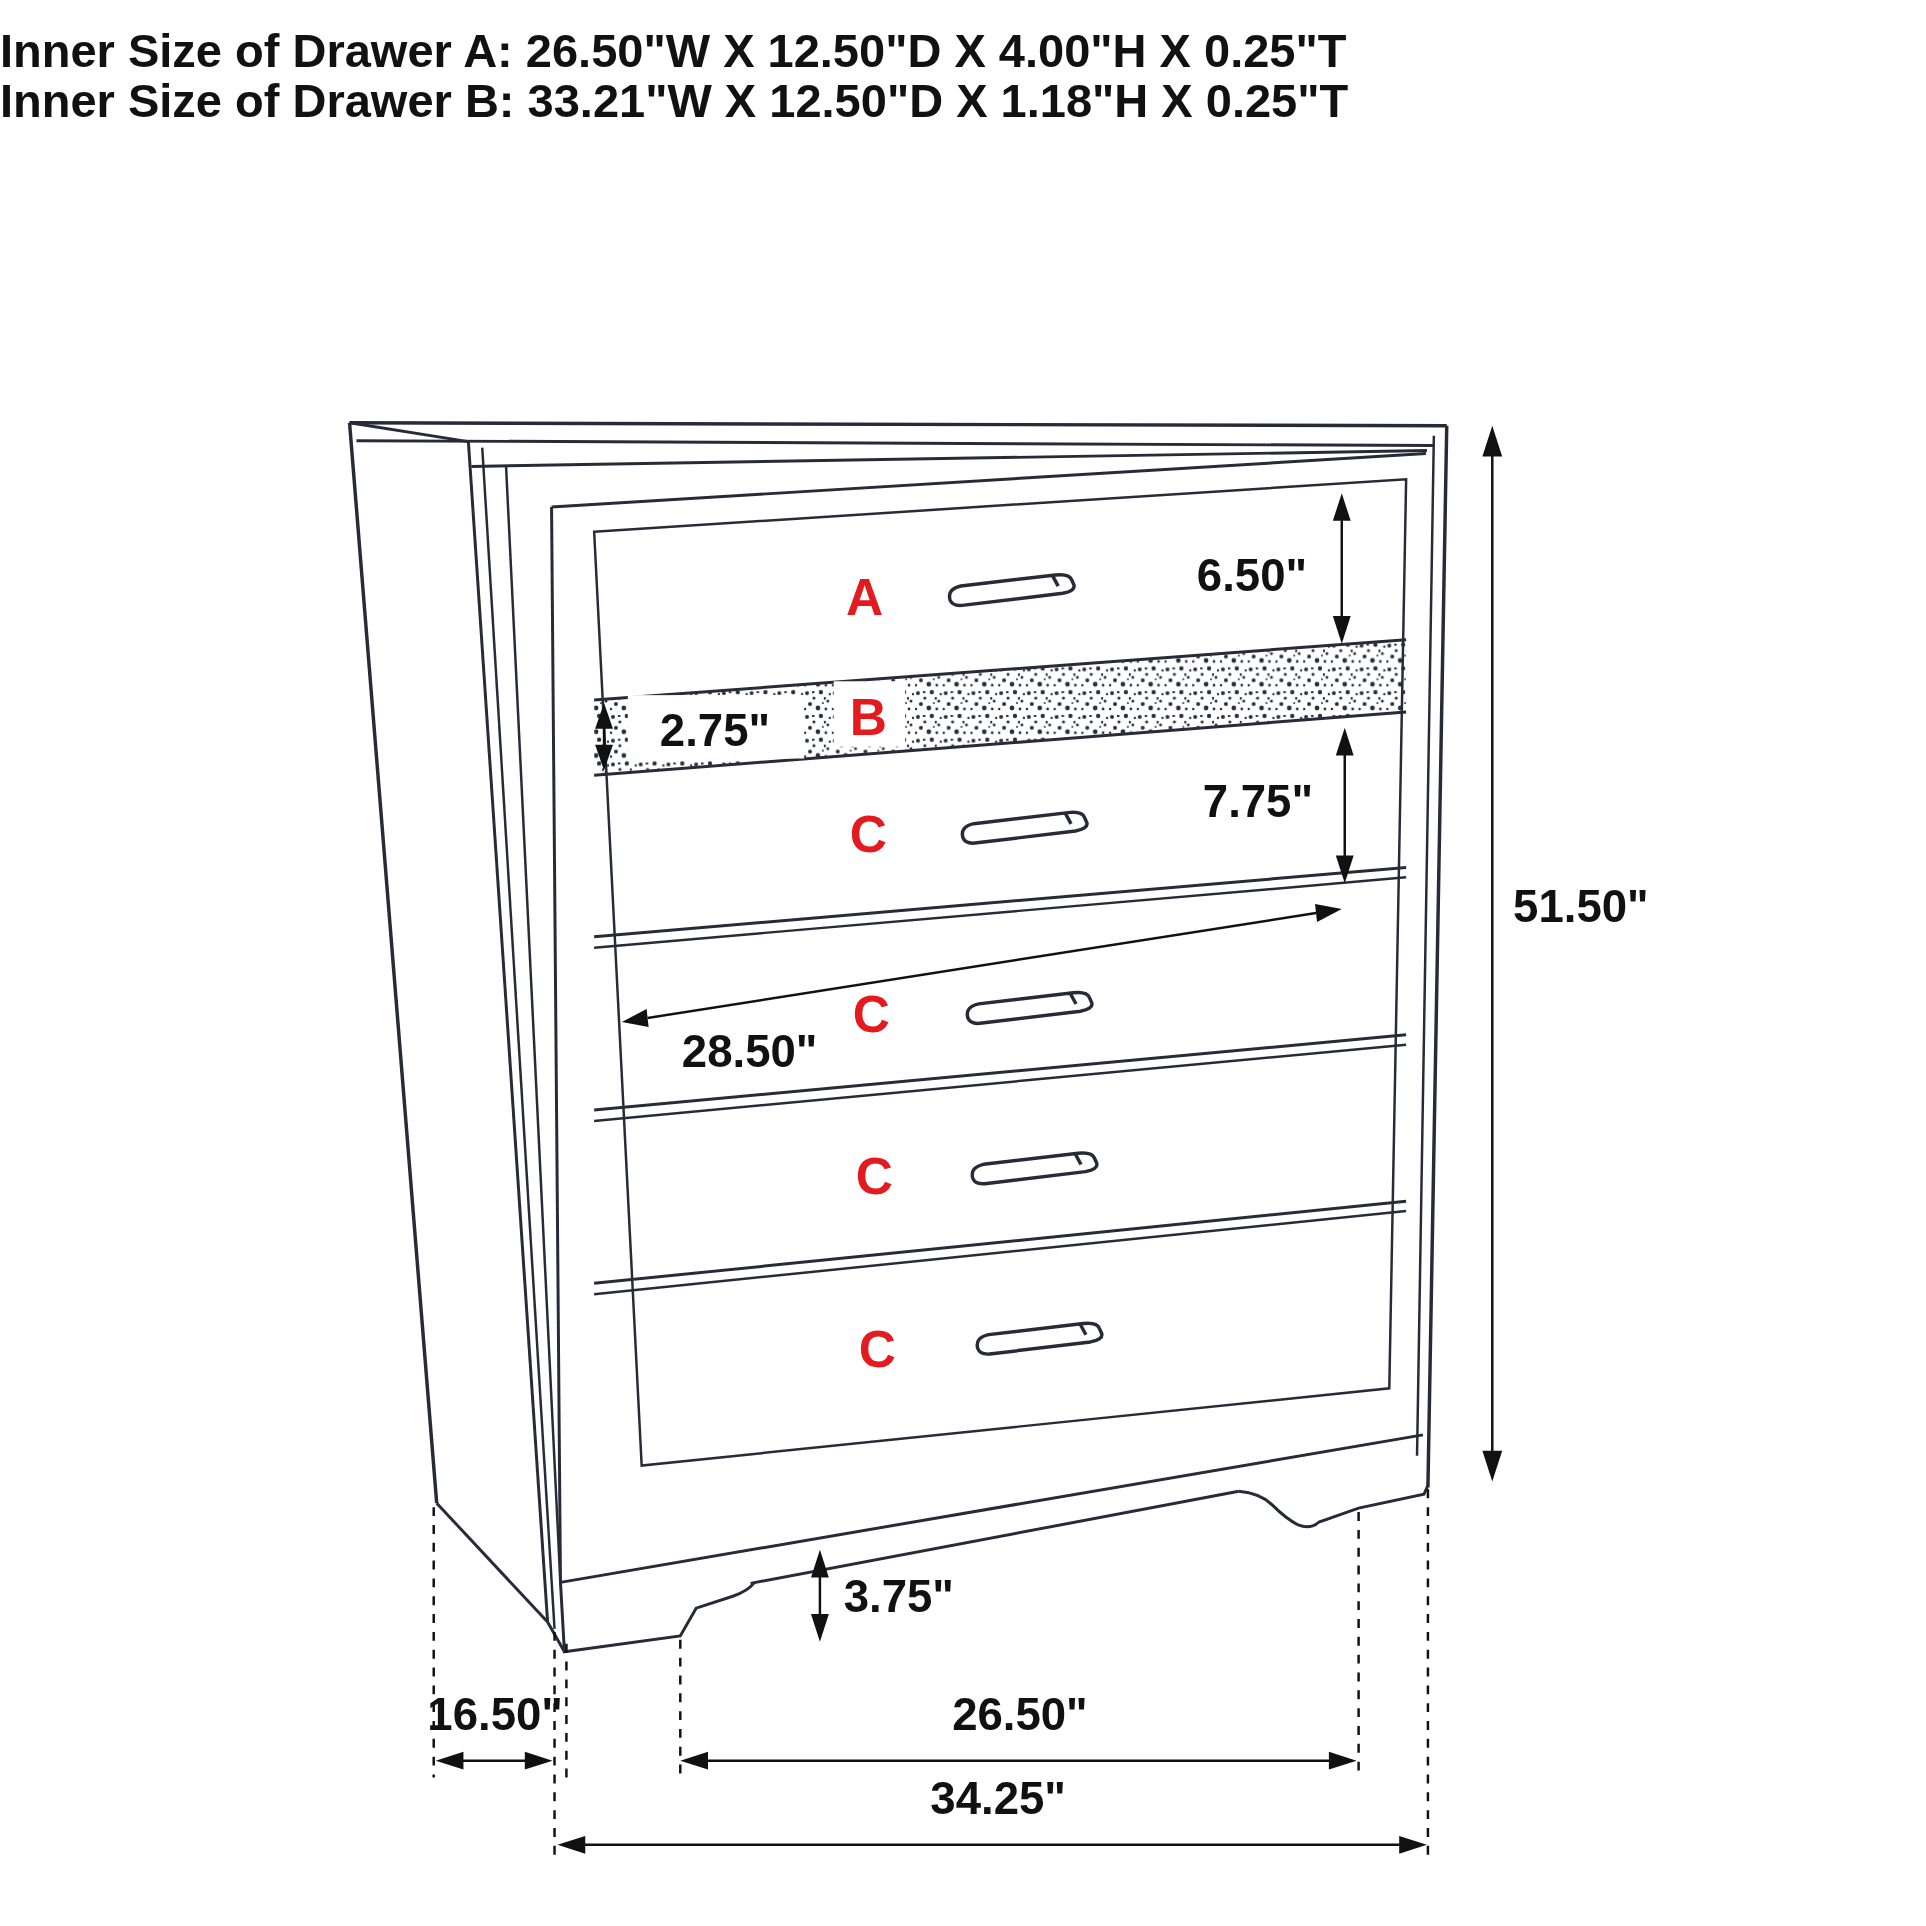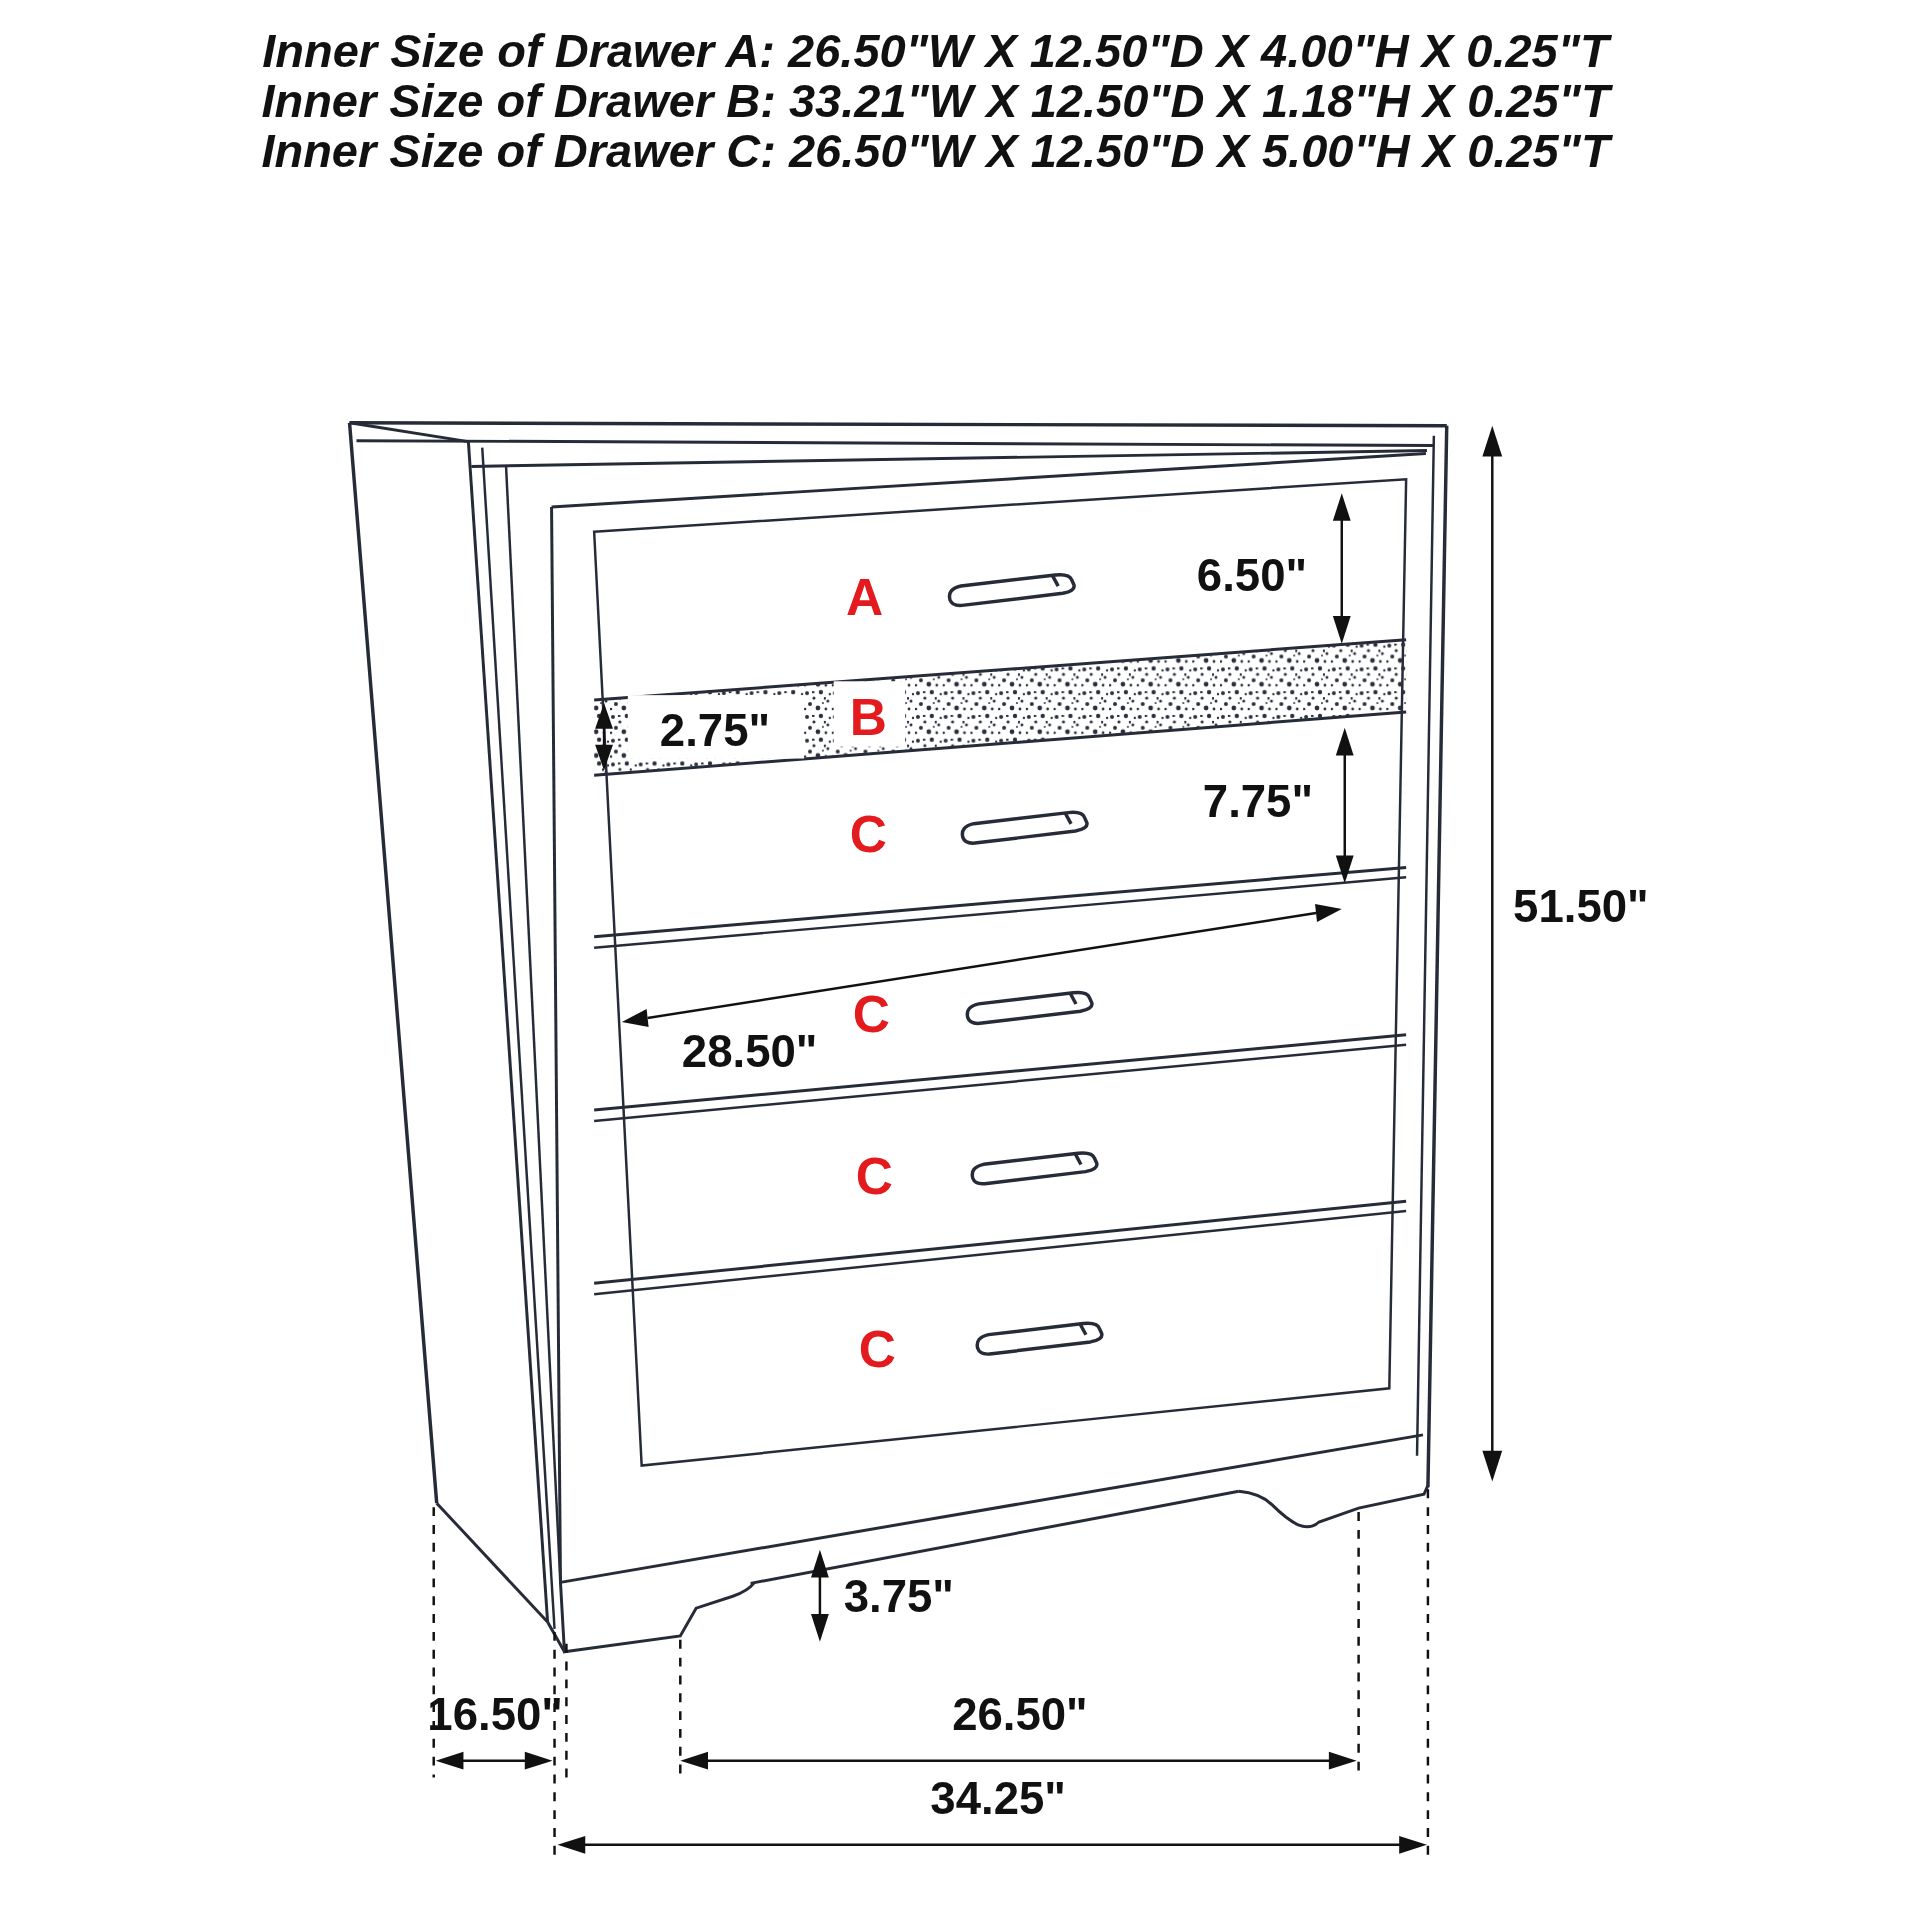--- a/index.html
+++ b/index.html
@@ -1,37 +1,36 @@
 <!DOCTYPE html>
 <html><head>
 <meta charset="utf-8">
 <style>
   html,body{margin:0;padding:0;background:#ffffff;}
   #page{position:relative;width:1927px;height:1927px;background:#ffffff;overflow:hidden;
         font-family:"Liberation Sans", sans-serif;}
-  #spec-header{position:absolute;top:26px;left:0;width:1871px;text-align:center;font-style:italic;}
+  #spec-header{position:absolute;top:26px;left:0;width:1871px;}
   .spec-line{font-size:47px;font-weight:bold;color:#111111;line-height:50px;letter-spacing:0px;
              white-space:nowrap;}
   #drawing-svg{position:absolute;left:0;top:0;}
   .ink{stroke:#262b38;fill:none;}
   .dim-line{stroke:#111111;stroke-width:2.5;fill:none;}
   .dim-head{fill:#111111;stroke:none;}
   .dash{stroke:#111111;stroke-width:2.5;stroke-dasharray:9 9;fill:none;}
   .dim-text{font-family:"Liberation Sans", sans-serif;font-size:46px;font-weight:bold;fill:#111111;}
   .drawer-letter{font-family:"Liberation Sans", sans-serif;font-size:52px;font-weight:bold;}
 </style>
 </head>
 <body>
 
 <div id="page">
 
   <div id="spec-header">
     <div class="spec-line">Inner Size of Drawer A: 26.50"W X 12.50"D X 4.00"H X 0.25"T</div>
     <div class="spec-line">Inner Size of Drawer B: 33.21"W X 12.50"D X 1.18"H X 0.25"T</div>
-    <div class="spec-line">Inner Size of Drawer C: 26.50"W X 12.50"D X 5.00"H X 0.25"T</div>
   </div>
 
   <svg id="drawing-svg" width="1927" height="1927" viewBox="0 0 1946 1946" xmlns="http://www.w3.org/2000/svg">
 
     <defs>
       <pattern id="spk" width="28" height="24" patternUnits="userSpaceOnUse">
         <circle cx="3" cy="4" r="2" fill="#2a2f3e"></circle>
         <circle cx="10" cy="9" r="1.6" fill="#2a2f3e"></circle>
         <circle cx="17" cy="3" r="2.2" fill="#2a2f3e"></circle>
         <circle cx="24" cy="12" r="1.5" fill="#2a2f3e"></circle>

